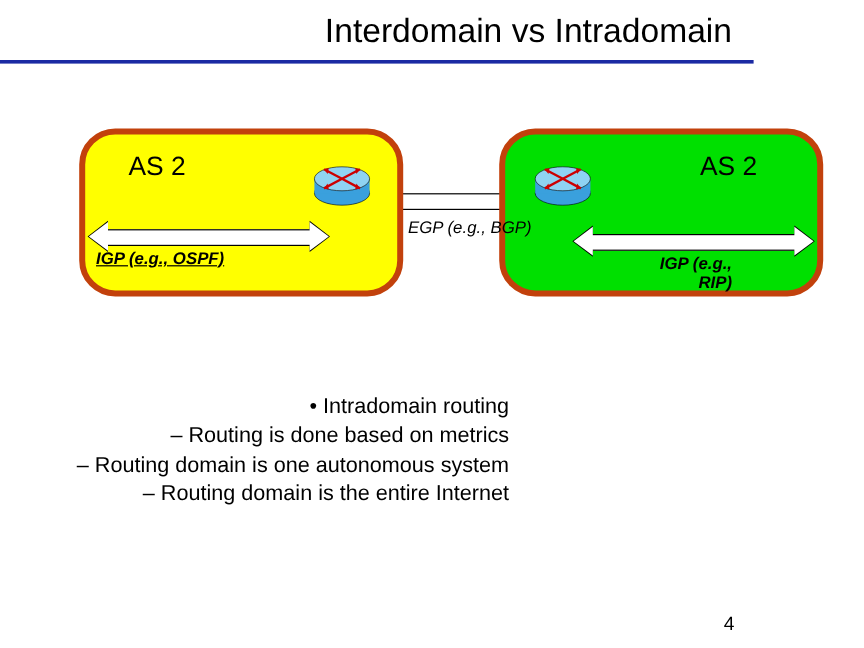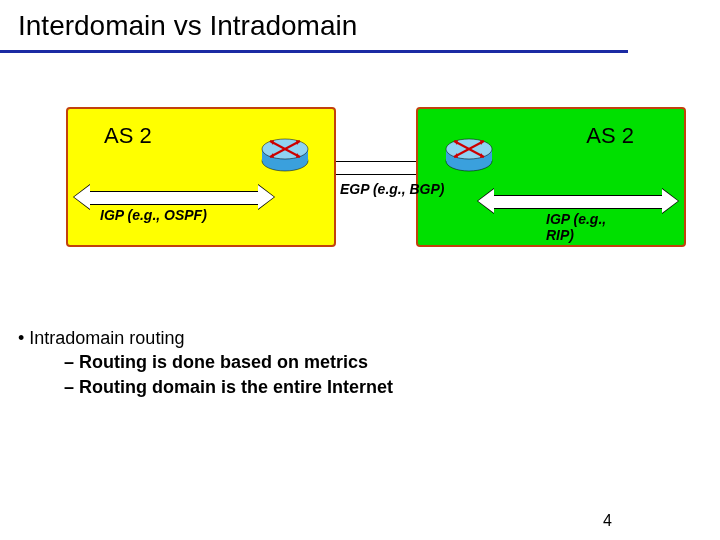--- a/index.html
+++ b/index.html
@@ -11,40 +11,41 @@
     font-family: Arial, Helvetica, sans-serif;
     color: #000;
     overflow: hidden;
   }
   .slide {
     position: relative;
     width: 628px;
     height: 540px;
     box-sizing: border-box;
     padding: 10px 18px 0 18px;
+    text-align: right;
   }
   .title {
     font-size: 28px;
     font-weight: 400;
     margin: 0 0 8px 0;
   }
   .title-rule {
     height: 3px;
     background: #1b2aa3;
     margin: 0 -18px 0 -18px;
   }
   .diagram {
     position: relative;
     height: 210px;
     margin-top: 54px;
   }
   .as-box {
     position: absolute;
-    border: 2px solid #c2410c;
-    border-radius: 4px;
+    border: 5px solid #c2410c;
+    border-radius: 30px;
     box-sizing: border-box;
   }
   .as-left {
     left: 48px;
     top: 0;
     width: 270px;
     height: 140px;
     background: #ffff00;
   }
   .as-right {
@@ -61,30 +62,30 @@
   }
   .as-left .as-label { left: 36px; }
   .as-right .as-label { right: 50px; }
 
   .igp-label {
     position: absolute;
     font-size: 14px;
     font-style: italic;
     font-weight: 700;
   }
-  .igp-left  { left: 82px;  top: 100px; }
+  .igp-left  { left: 62px;  top: 100px; text-decoration: underline; }
   .igp-right { left: 528px; top: 104px; }
 
   .egp-label {
     position: absolute;
     left: 322px;
     top: 74px;
     font-size: 14px;
     font-style: italic;
-    font-weight: 700;
+    font-weight: 400;
   }
 
   
   .bi-arrow {
     position: absolute;
     height: 24px;
   }
   .bi-arrow .shaft {
     position: absolute;
     top: 6px;
@@ -132,21 +133,21 @@
 
   .bullets {
     position: absolute;
     left: 18px;
     top: 326px;
     font-size: 18px;
     line-height: 1.35;
   }
   .b0 { padding-left: 18px; }
   .b0::before { content: "• "; margin-left: -18px; }
-  .b1 { padding-left: 66px; font-weight: bold; }
+  .b1 { padding-left: 66px; }
   .b1::before { content: "– "; margin-left: -20px; }
 
   .slidenum {
     position: absolute;
     right: 16px;
     bottom: 10px;
     font-size: 16px;
   }
 </style>
 </head>
@@ -232,17 +233,18 @@
 
     <div class="egp-label">EGP (e.g., BGP)</div>
     <div class="igp-label igp-left">IGP (e.g., OSPF)</div>
     <div class="igp-label igp-right">IGP (e.g., RIP)</div>
 
   </div>
 
   <div class="bullets">
     <div class="b0">Intradomain routing</div>
     <div class="b1">Routing is done based on metrics</div>
+    <div class="b1">Routing domain is one autonomous system</div>
     <div class="b1">Routing domain is the entire Internet</div>
   </div>
 
   <div class="slidenum">4</div>
 </div>
 
 </body></html>

